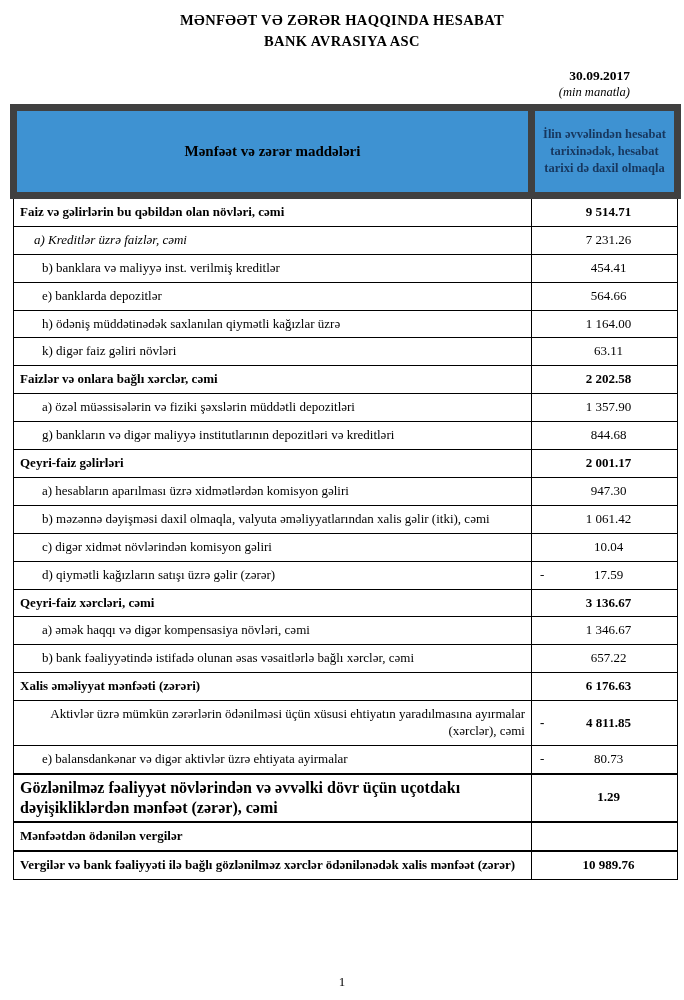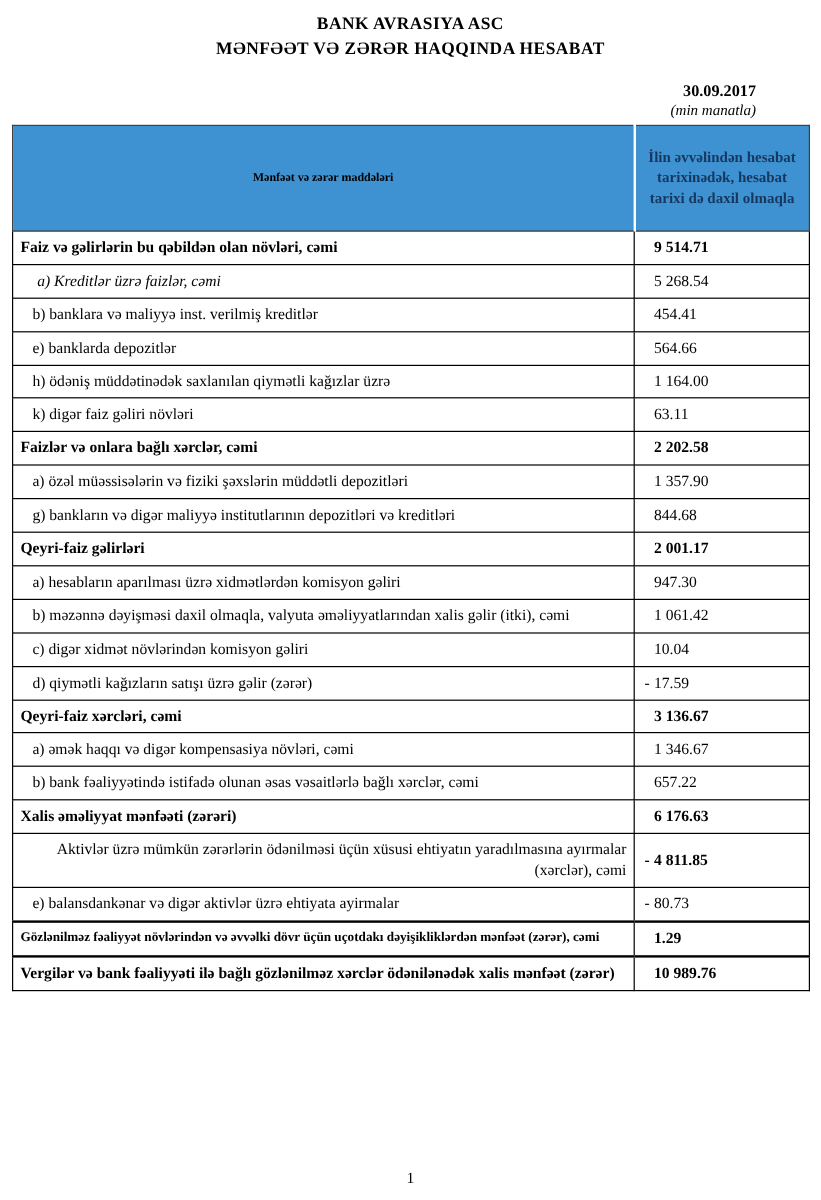--- a/index.html
+++ b/index.html
@@ -30,29 +30,29 @@
     border-collapse: collapse;
     width: 664px;
     table-layout: fixed;
     margin-top: 2px;
   }
   .pl-table col.c-label { width: 518px; }
   .pl-table col.c-value { width: 146px; }
 
   .pl-table thead th {
     background: #3e92d2;
-    border: 1px solid #404040;
+    border: 7px solid #404040;
     vertical-align: middle;
     text-align: center;
     height: 88px;
     padding: 4px 6px;
   }
   .pl-table thead th.th-label {
     font-weight: bold;
-    font-size: 10px;
+    font-size: 15px;
     color: #000000;
   }
   .pl-table thead th.th-value {
     font-weight: bold;
     font-size: 12.5px;
     color: #17375E;
     border-left: 2px solid #ffffff;
     line-height: 1.35;
   }
 
@@ -61,34 +61,34 @@
     font-size: 13px;
     padding: 5px 6px;
     vertical-align: middle;
     line-height: 1.3;
   }
   .pl-table tbody td.label-cell { padding-left: 6px; margin-left: 36px; }
   .pl-table tbody td.value-cell { padding: 5px 8px; }
 
   .value-wrap { display: flex; justify-content: space-between; align-items: center; }
   .value-wrap .sign { min-width: 8px; text-align: left; }
-  .value-wrap .num { flex: 1; text-align: left; }
+  .value-wrap .num { flex: 1; text-align: center; }
 
   tr.style-section td.label-cell { font-weight: bold; }
   tr.style-section td.value-cell { font-weight: bold; }
 
-  tr.style-item td.label-cell { padding-left: 16px; }
+  tr.style-item td.label-cell { padding-left: 28px; }
   tr.style-item-italic td.label-cell { padding-left: 20px; font-style: italic; }
 
   tr.style-plain td.label-cell { font-weight: normal; text-align: right; }
   tr.style-plain td.value-cell { font-weight: bold; }
 
   tr.style-section-small td.label-cell {
     font-weight: bold;
-    font-size: 11px;
+    font-size: 16px;
     line-height: 1.25;
     padding-top: 3px;
     padding-bottom: 3px;
   }
   tr.style-section-small td.value-cell { font-weight: bold; }
 
   tr.thick-top td { border-top: 2px solid #000; }
 
   .page-number {
     position: absolute;
@@ -98,22 +98,22 @@
     text-align: center;
     font-size: 13px;
   }
 </style>
 </head>
 <body>
 
 <div class="doc">
 
   <div class="title-block">
+    <div class="title-line">MƏNFƏƏT VƏ ZƏRƏR HAQQINDA HESABAT</div>
     <div class="title-line">BANK AVRASIYA ASC</div>
-    <div class="title-line">MƏNFƏƏT VƏ ZƏRƏR HAQQINDA HESABAT</div>
   </div>
 
   <div class="date-block">
     <div class="date-value">30.09.2017</div>
     <div class="date-unit">(min manatla)</div>
   </div>
 
   <table class="pl-table">
     <colgroup>
       <col class="c-label">
@@ -133,21 +133,21 @@
         <span class="sign"></span>
         <span class="num">9 514.71</span>
       </div>
     </td>
   </tr>
         <tr class="style-item-italic">
     <td class="label-cell">a) Kreditlər üzrə faizlər, cəmi</td>
     <td class="value-cell">
       <div class="value-wrap">
         <span class="sign"></span>
-        <span class="num">5 268.54</span>
+        <span class="num">7 231.26</span>
       </div>
     </td>
   </tr>
         <tr class="style-item">
     <td class="label-cell">b) banklara  və maliyyə inst. verilmiş kreditlər</td>
     <td class="value-cell">
       <div class="value-wrap">
         <span class="sign"></span>
         <span class="num">454.41</span>
       </div>
@@ -309,20 +309,29 @@
         <tr class="style-section-small thick-top">
     <td class="label-cell">Gözlənilməz fəaliyyət növlərindən və əvvəlki dövr üçün uçotdakı dəyişikliklərdən mənfəət (zərər), cəmi</td>
     <td class="value-cell">
       <div class="value-wrap">
         <span class="sign"></span>
         <span class="num">1.29</span>
       </div>
     </td>
   </tr>
         <tr class="style-section thick-top">
+    <td class="label-cell">Mənfəətdən ödənilən vergilər</td>
+    <td class="value-cell">
+      <div class="value-wrap">
+        <span class="sign"></span>
+        <span class="num"></span>
+      </div>
+    </td>
+  </tr>
+        <tr class="style-section thick-top">
     <td class="label-cell">Vergilər və bank fəaliyyəti ilə bağlı gözlənilməz xərclər ödənilənədək xalis mənfəət (zərər)</td>
     <td class="value-cell">
       <div class="value-wrap">
         <span class="sign"></span>
         <span class="num">10 989.76</span>
       </div>
     </td>
   </tr>
       </tbody>
   </table>

